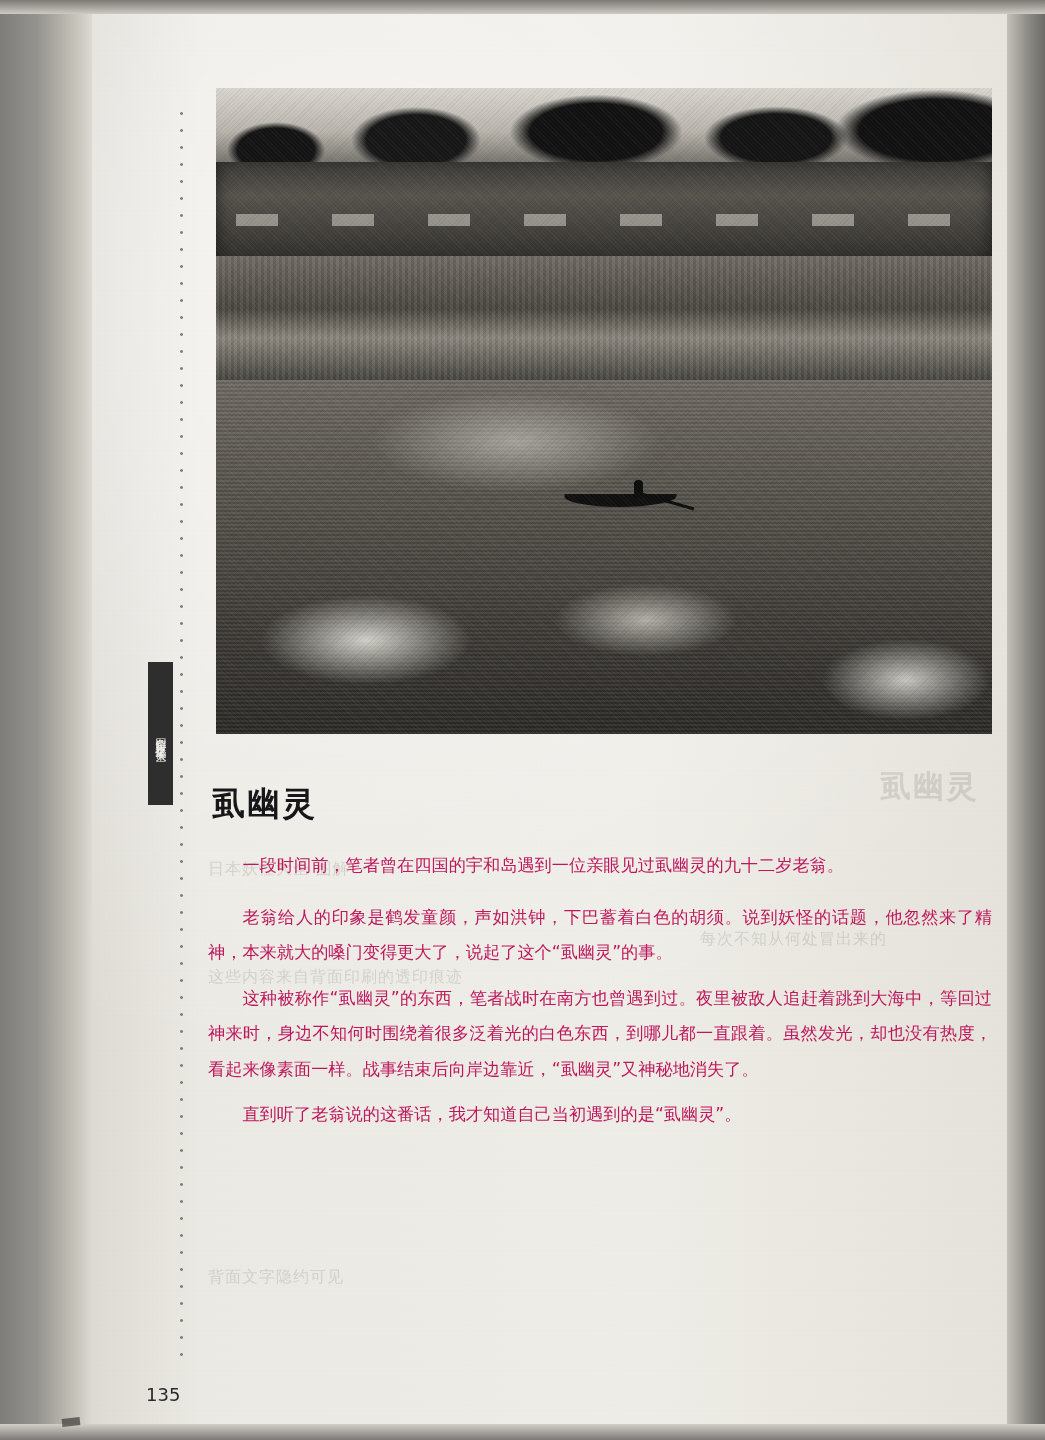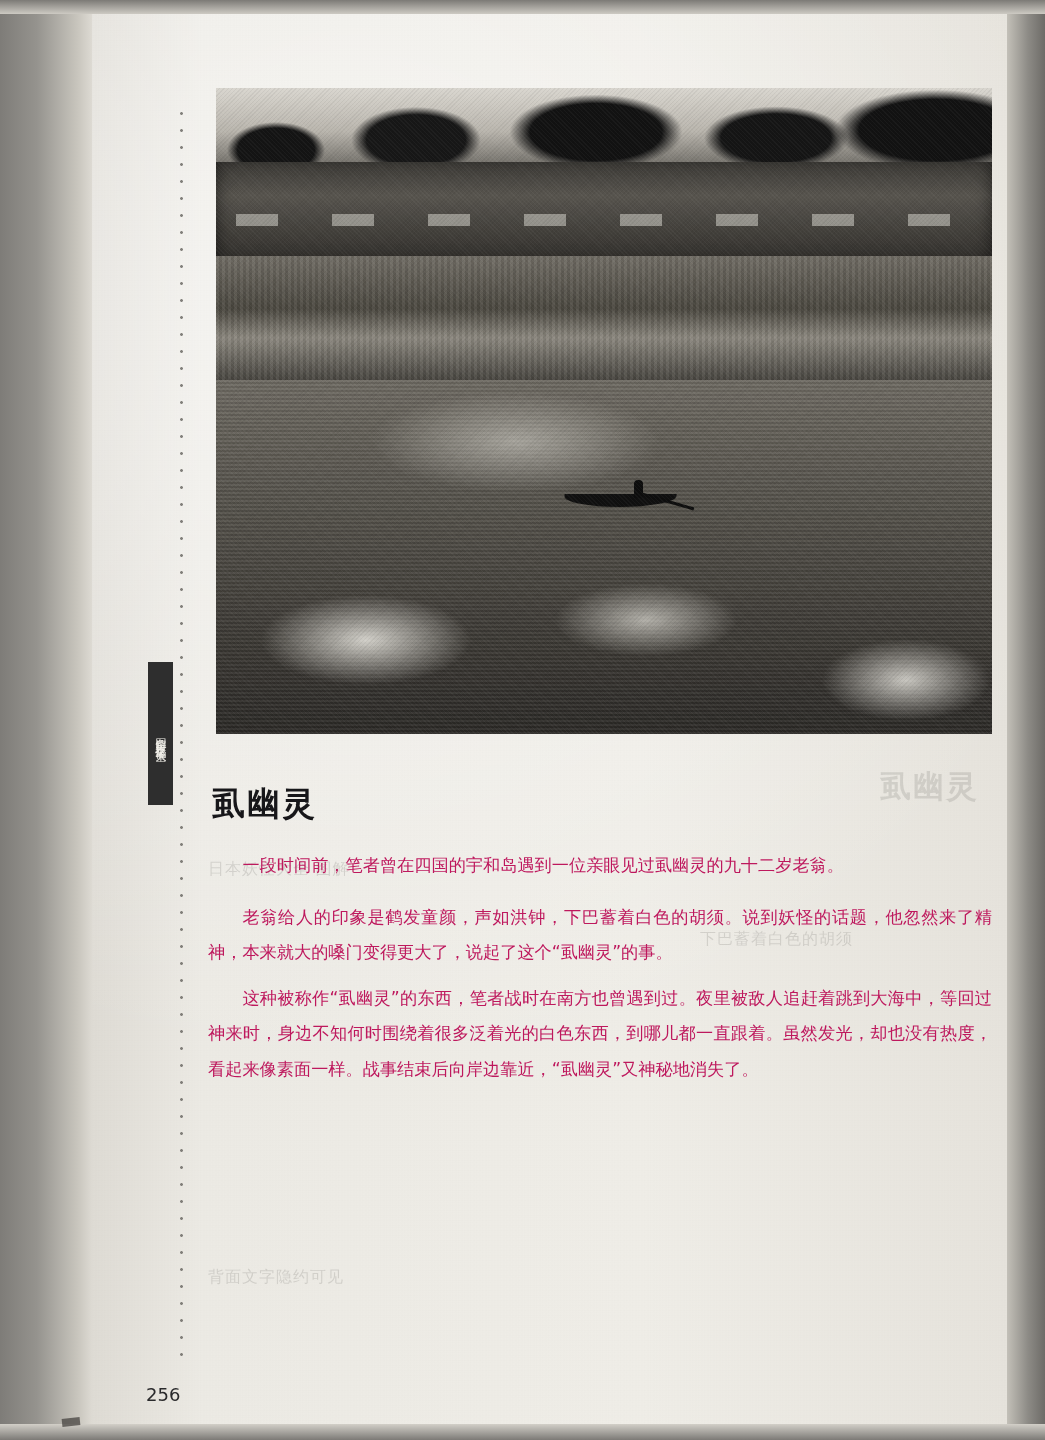--- a/index.html
+++ b/index.html
@@ -247,24 +247,26 @@
       <div class="person"></div>
       <div class="oar"></div>
     </div>
     <div class="fig-grain"></div>
   </div>
 
   <div class="heading-ghost">虱幽灵</div>
   <h1 class="heading">虱幽灵</h1>
 
   <div class="smudge" style="left:208px; top:852px;">日本妖怪大全 图解</div>
-  <div class="smudge" style="left:700px; top:922px;">下巴蓄着白色的胡须</div>
+  <div class="smudge" style="left:700px; top:922px;">每次不知从何处冒出来的</div>
+  <div class="smudge" style="left:208px; top:960px;">这些内容来自背面印刷的透印痕迹</div>
   <div class="smudge" style="left:208px; top:1260px;text-align:right;">背面文字隐约可见</div>
 
   <div class="body-text">
     <p>一段时间前，笔者曾在四国的宇和岛遇到一位亲眼见过虱幽灵的九十二岁老翁。</p>
     <p>老翁给人的印象是鹤发童颜，声如洪钟，下巴蓄着白色的胡须。说到妖怪的话题，他忽然来了精神，本来就大的嗓门变得更大了，说起了这个“虱幽灵”的事。</p>
     <p class="para-gap">这种被称作“虱幽灵”的东西，笔者战时在南方也曾遇到过。夜里被敌人追赶着跳到大海中，等回过神来时，身边不知何时围绕着很多泛着光的白色东西，到哪儿都一直跟着。虽然发光，却也没有热度，看起来像素面一样。战事结束后向岸边靠近，“虱幽灵”又神秘地消失了。</p>
+    <p class="para-gap">直到听了老翁说的这番话，我才知道自己当初遇到的是“虱幽灵”。</p>
   </div>
 
-  <div class="page-number">256</div>
+  <div class="page-number">135</div>
 
 </div>
 
 </body></html>

